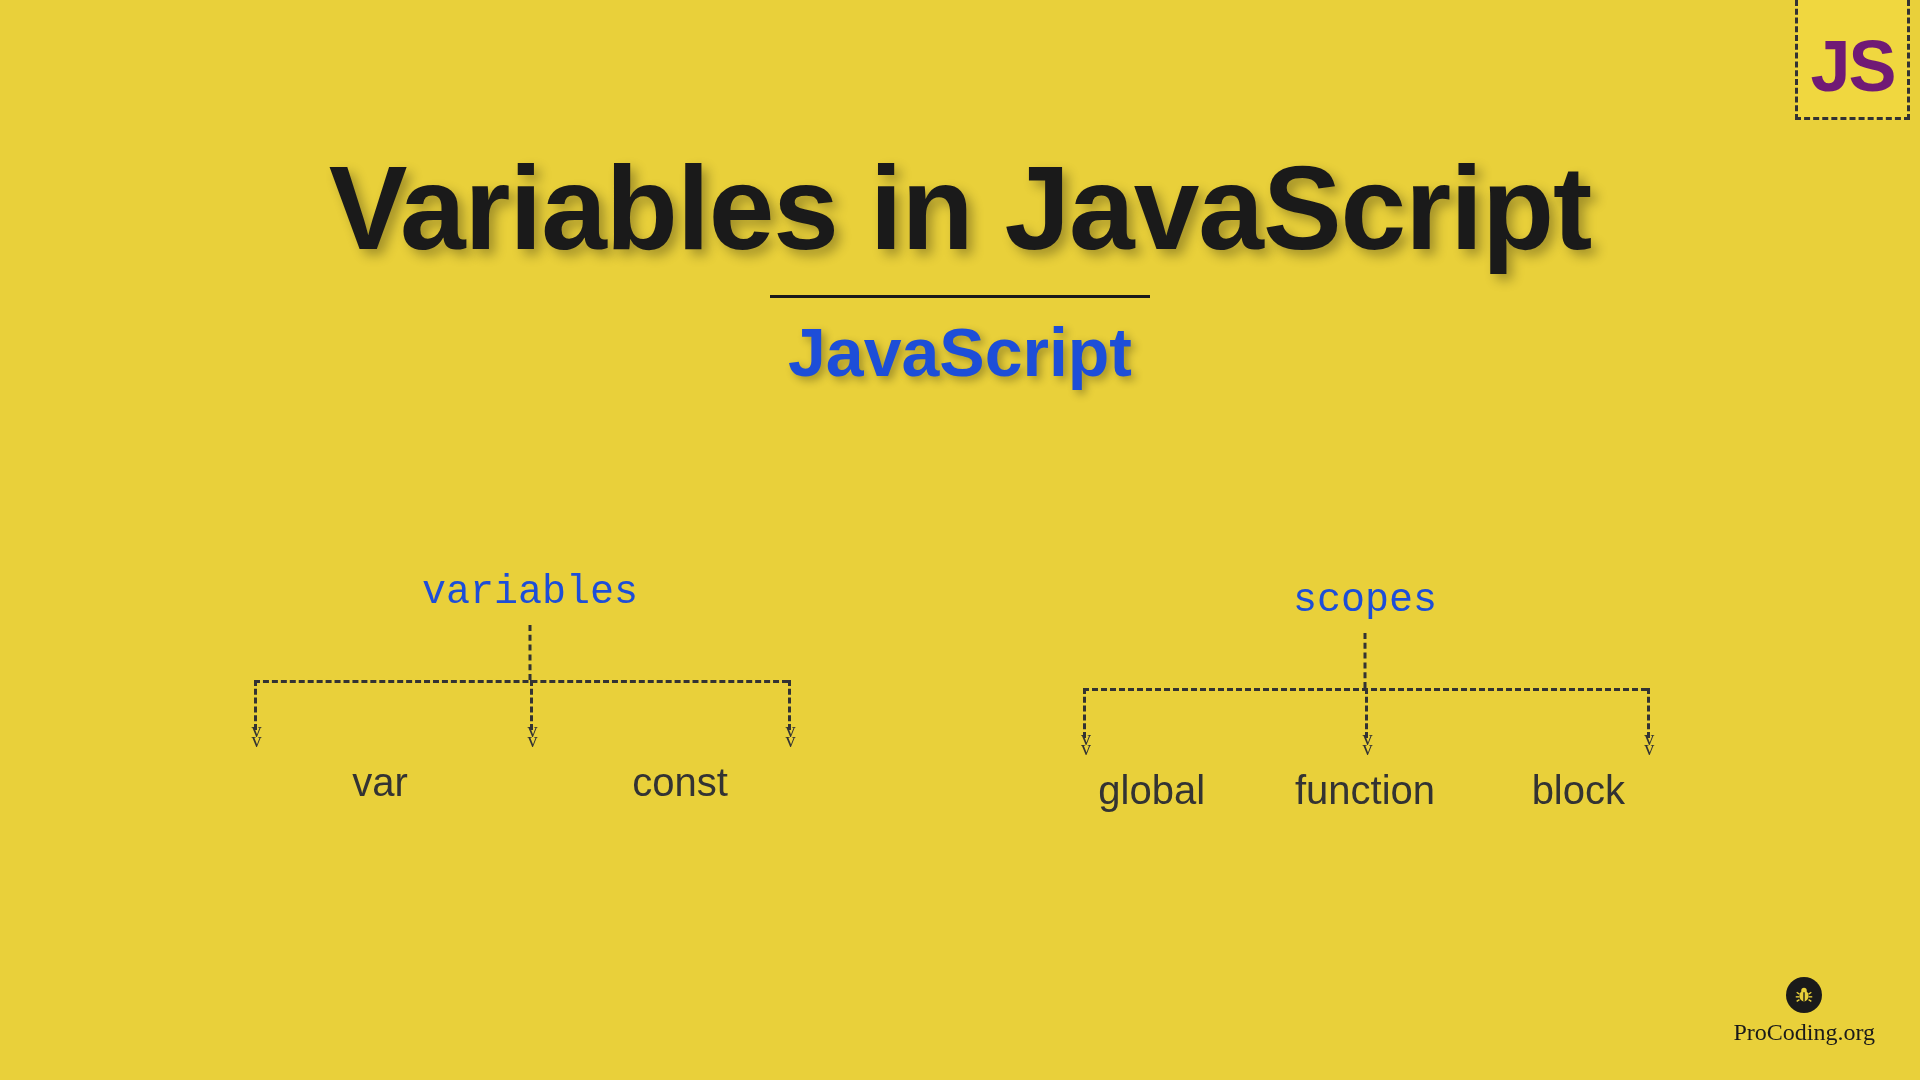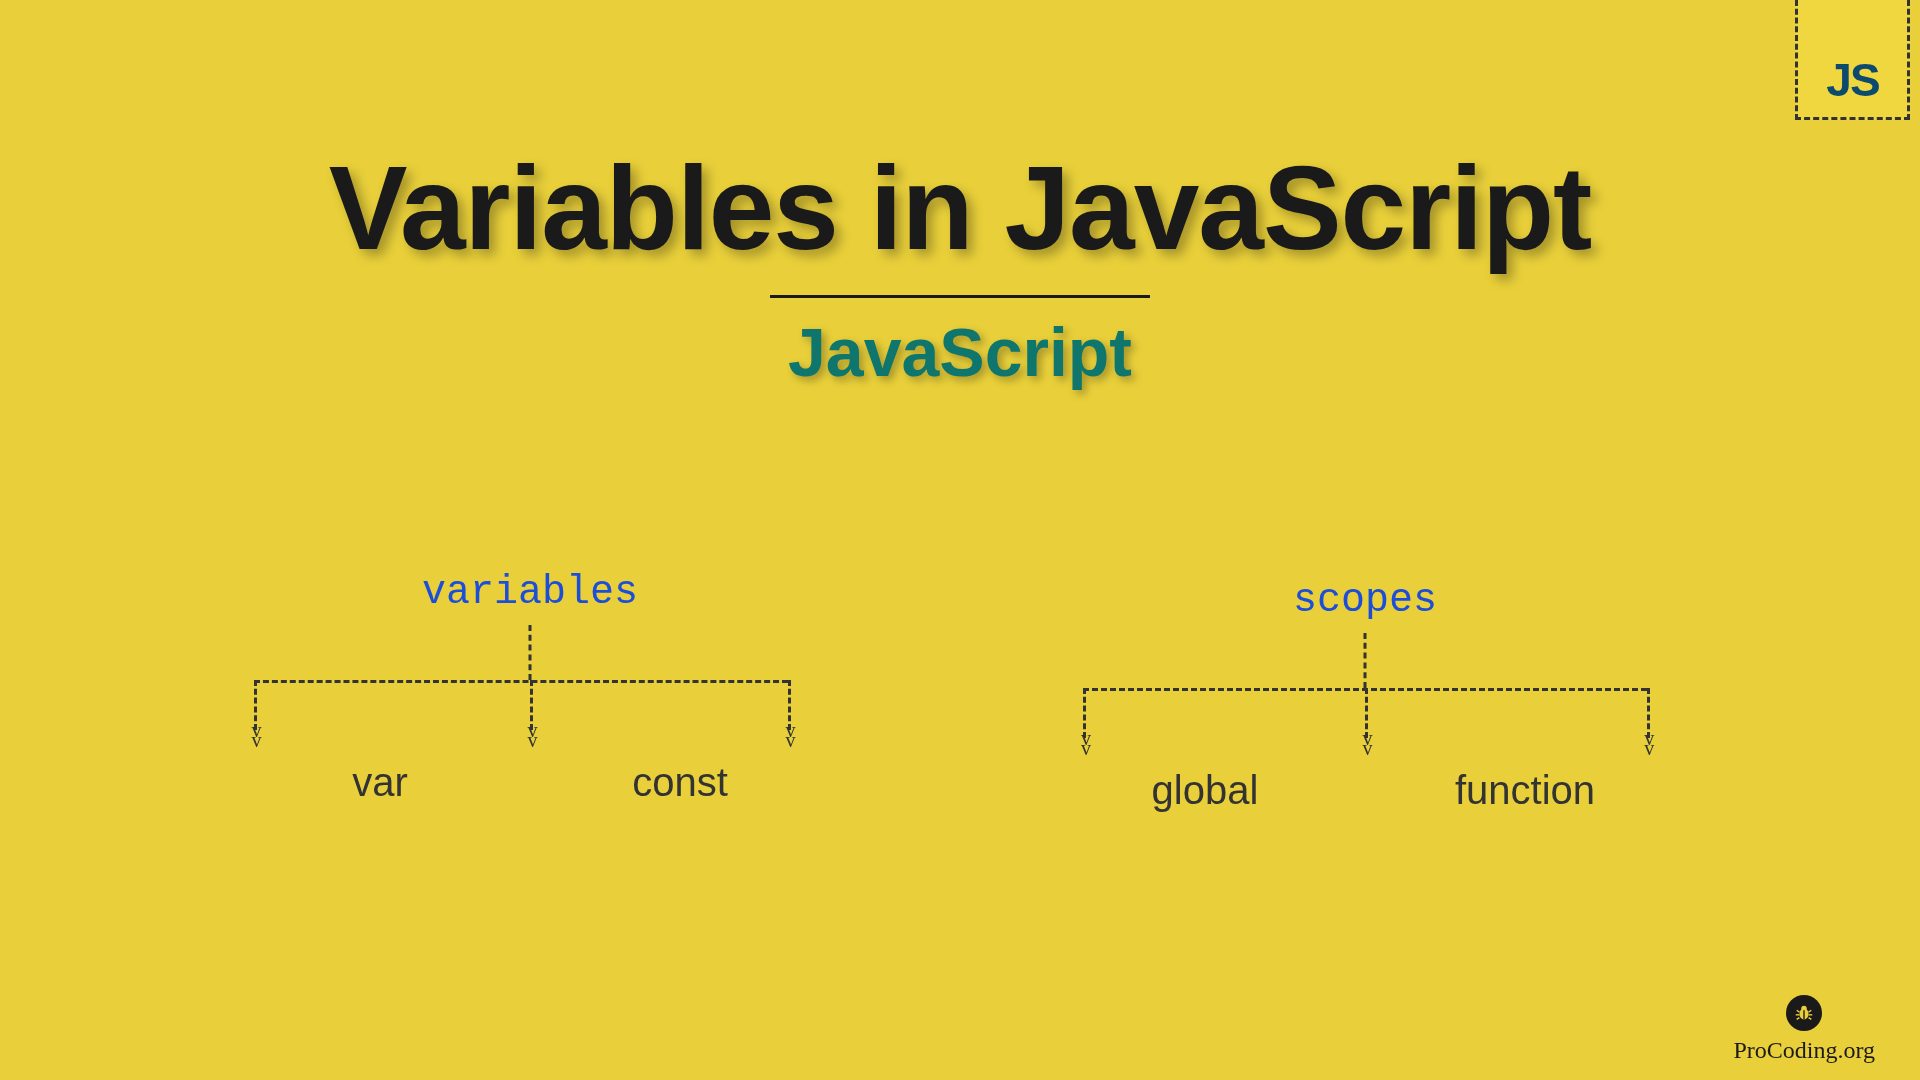--- a/index.html
+++ b/index.html
@@ -23,23 +23,23 @@
       height: 120px;
       background: #f0d73f;
       border: 3px dashed #333;
       border-top: none;
       display: flex;
       align-items: flex-end;
       justify-content: center;
       padding-bottom: 10px;
     }
     .js-badge-text {
-      font-size: 46px;
+      font-size: 72px;
       font-weight: 900;
-      color: #0c4a6e;
+      color: #701a75;
       letter-spacing: -2px;
     }
     .title {
       position: absolute;
       top: 140px;
       left: 50%;
       transform: translateX(-50%);
       font-size: 118px;
       font-weight: 900;
       color: #1a1a1a;
@@ -56,21 +56,21 @@
       height: 3px;
       background: #1a1a1a;
     }
     .subtitle {
       position: absolute;
       top: 313px;
       left: 50%;
       transform: translateX(-50%);
       font-size: 68px;
       font-weight: 900;
-      color: #0f766e;
+      color: #1d4ed8;
       text-shadow: 4px 4px 8px rgba(0,0,0,0.3);
     }
     .tree {
       position: absolute;
       text-align: center;
     }
     .tree-left {
       top: 570px;
       left: 230px;
       width: 600px;
@@ -134,21 +134,21 @@
     }
     .tree-child {
       font-family: 'Comic Sans MS', cursive, sans-serif;
       font-size: 40px;
       color: #333;
       flex: 1;
       text-align: center;
     }
     .attribution {
       position: absolute;
-      bottom: 16px;
+      bottom: 34px;
       right: 45px;
       text-align: left;
     }
     .bug-icon {
       width: 36px;
       height: 36px;
       background: #1a1a1a;
       border-radius: 50%;
       margin: 0 auto 6px;
       display: flex;
@@ -200,20 +200,21 @@
     <div class="vchild" style="left:6%"></div>
     <div class="vchild" style="left:50%"></div>
     <div class="vchild" style="left:94%"></div>
     <div class="arrowhead" style="left:6.4%">v<br>v</div>
     <div class="arrowhead" style="left:50.4%">v<br>v</div>
     <div class="arrowhead" style="left:94.4%">v<br>v</div>
   </div>
   <div class="tree-children">
     <div class="tree-child">global</div>
     <div class="tree-child">function</div>
+    <div class="tree-child">block</div>
   </div>
 </div>
 
 <div class="attribution">
   <div class="bug-icon">
     <svg width="22" height="22" viewBox="0 0 24 24" fill="none">
       <ellipse cx="12" cy="13" rx="5" ry="6" fill="#e9d03a"></ellipse>
       <circle cx="12" cy="7" r="3" fill="#e9d03a"></circle>
       <line x1="12" y1="9" x2="12" y2="19" stroke="#1a1a1a" stroke-width="1.5"></line>
       <line x1="7" y1="11" x2="4" y2="9" stroke="#e9d03a" stroke-width="1.5"></line>

